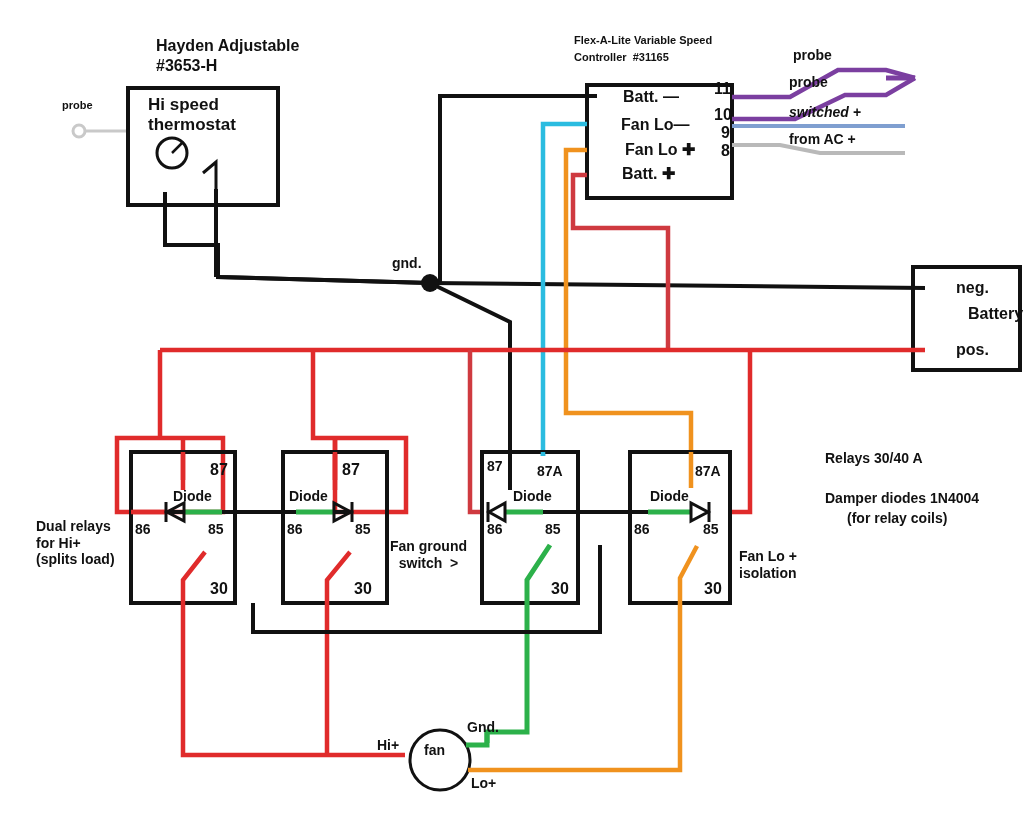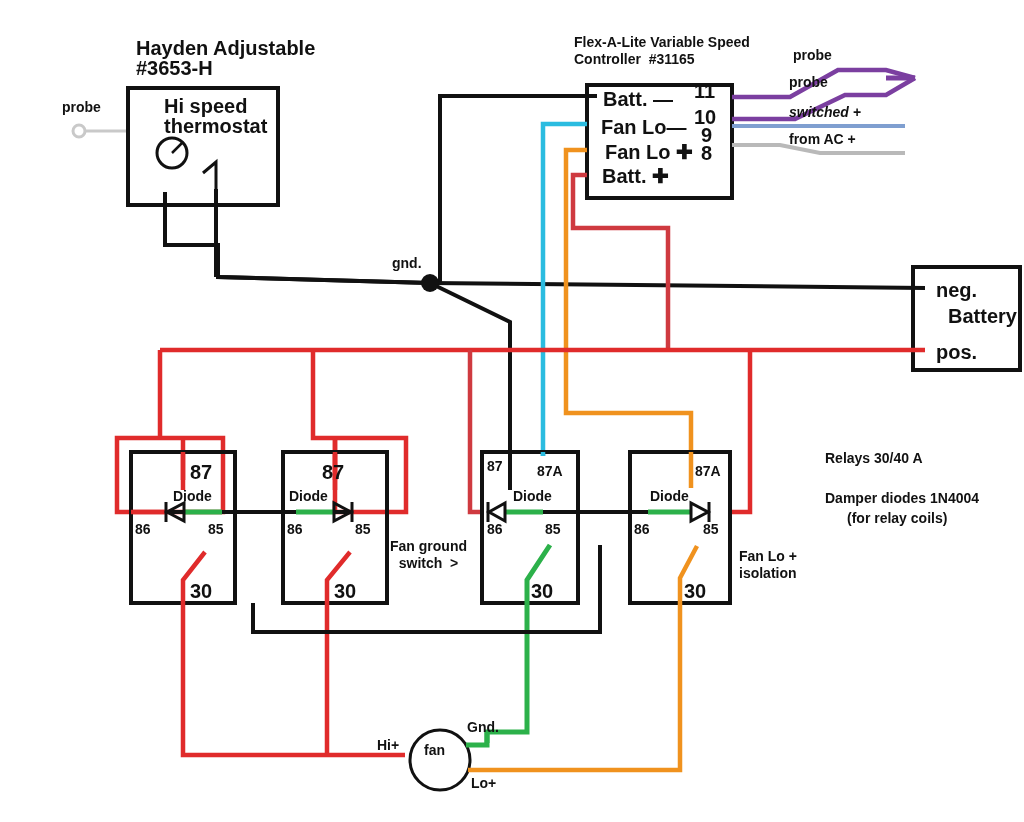--- a/index.html
+++ b/index.html
@@ -1,23 +1,23 @@
 <!DOCTYPE html>
 <html><head>
 <meta charset="utf-8">
 <style>
   html,body{margin:0;padding:0;background:#fff;}
   body{width:1024px;height:822px;font-family:"Liberation Sans",sans-serif;}
   #stage{position:relative;width:1024px;height:822px;background:#ffffff;overflow:hidden;}
   svg#wires{position:absolute;left:0;top:0;width:1024px;height:822px;}
   .lbl{position:absolute;font-weight:bold;color:#111;line-height:1.18;white-space:pre;}
-  .s13{font-size:14px;}
+  .s13{font-size:11px;}
   .s14{font-size:14px;}
-  .s15{font-size:20px;}
-  .s16{font-size:20px;margin-left:16px;}
+  .s15{font-size:16px;margin-left:20px;}
+  .s16{font-size:17px;}
   .ctr{text-align:center;}
 </style>
 </head>
 <body>
 
 <div id="stage">
 
   <svg id="wires" viewBox="0 0 1024 822">
 
     <g>
@@ -183,20 +183,23 @@
 
   <div class="lbl s14" style="left:825px;top:450px;">Relays 30/40 A</div>
   <div class="lbl s14" style="left:825px;top:490px;">Damper diodes 1N4004</div>
   <div class="lbl s14" style="left:847px;top:510px;">(for relay coils)</div>
 
   <div class="lbl s15" style="left:190px;top:461px;">87</div>
   <div class="lbl s14" style="left:173px;top:488px;">Diode</div>
   <div class="lbl s14" style="left:135px;top:521px;">86</div>
   <div class="lbl s14" style="left:208px;top:521px;">85</div>
   <div class="lbl s15" style="left:190px;top:580px;">30</div>
+  <div class="lbl s14" style="left:36px;top:518px;">Dual relays
+for Hi+
+(splits load)</div>
 
   <div class="lbl s15" style="left:322px;top:461px;">87</div>
   <div class="lbl s14" style="left:289px;top:488px;">Diode</div>
   <div class="lbl s14" style="left:287px;top:521px;">86</div>
   <div class="lbl s14" style="left:355px;top:521px;">85</div>
   <div class="lbl s15" style="left:334px;top:580px;">30</div>
 
   <div class="lbl s14" style="left:487px;top:458px;">87</div>
   <div class="lbl s14" style="left:537px;top:463px;">87A</div>
   <div class="lbl s14" style="left:513px;top:488px;">Diode</div>

